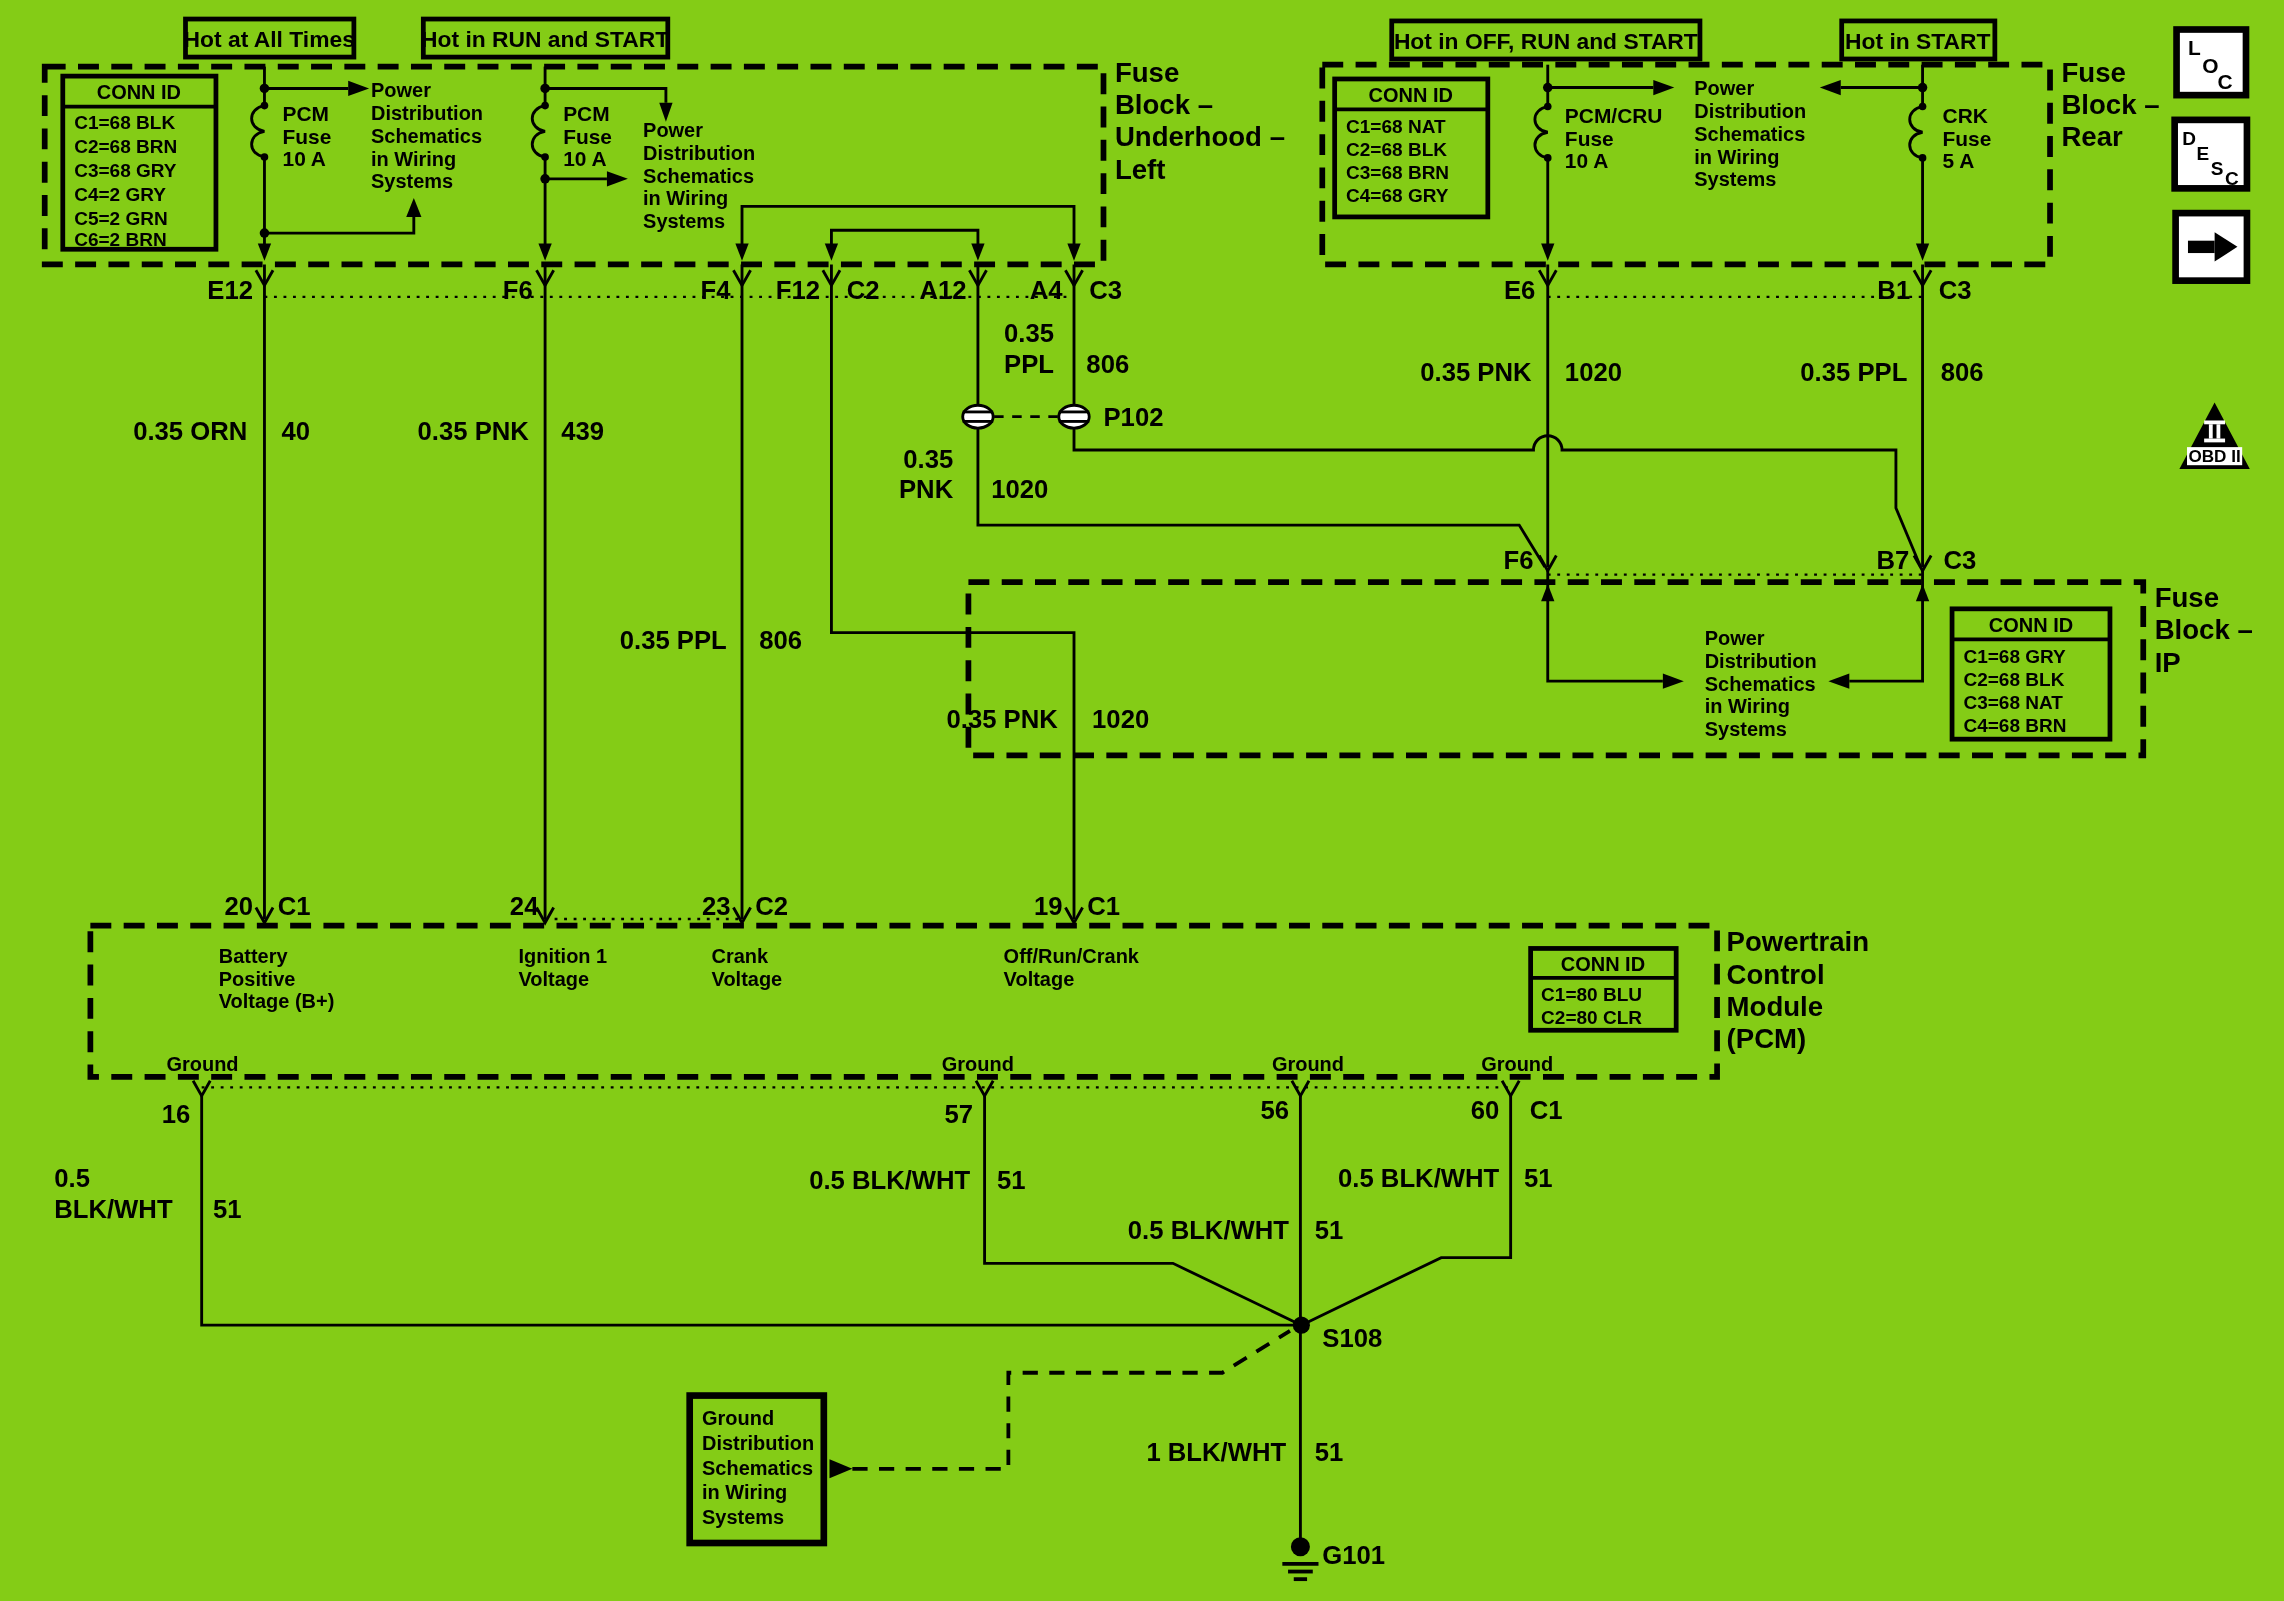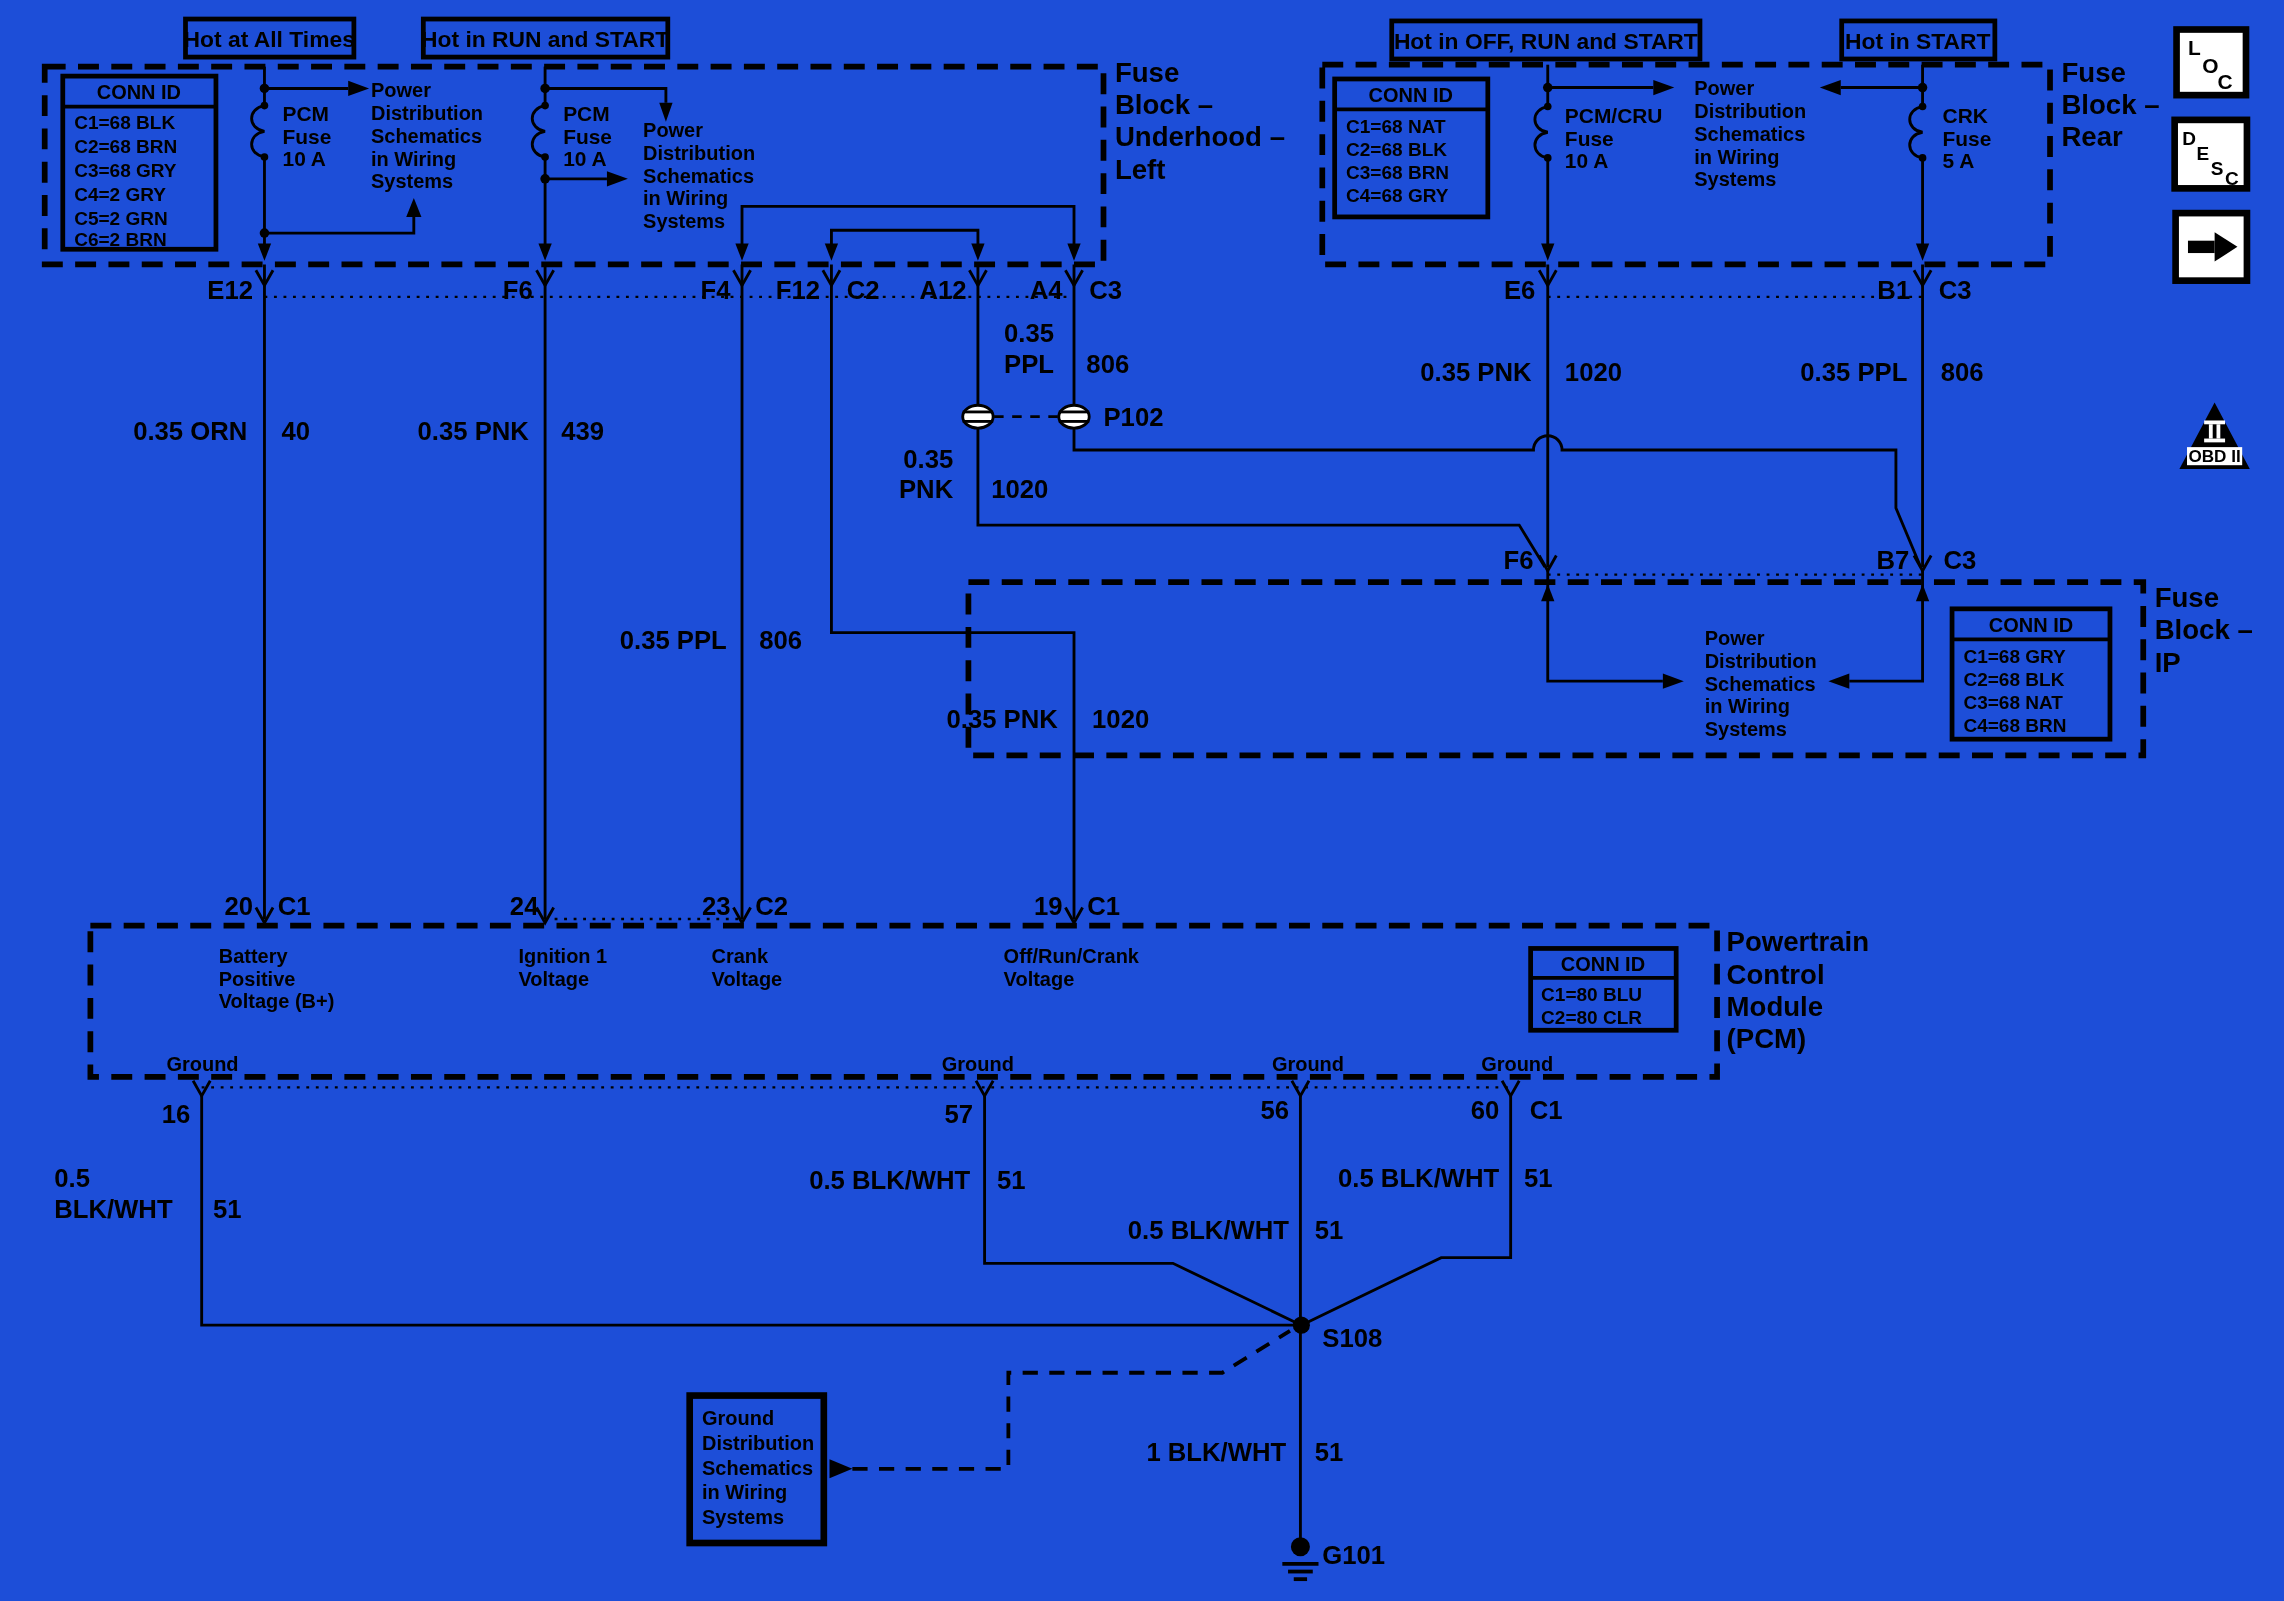--- a/index.html
+++ b/index.html
@@ -1,16 +1,16 @@
 <!DOCTYPE html>
 <html style="font-size:15px"><head>
 <meta charset="utf-8">
 <style>
   html,body{margin:0;padding:0;background:#fff;}
-  .stage{position:relative;width:2285px;height:1602px;background:#1d4ed8;font-family:"Liberation Sans",sans-serif;}
+  .stage{position:relative;width:2285px;height:1602px;background:#84cc16;font-family:"Liberation Sans",sans-serif;}
   svg{position:absolute;left:0;top:0;}
   text{font-family:"Liberation Sans",sans-serif;font-weight:bold;fill:#000;}
   .t27{font-size:27px;}
   .t24{font-size:24px;}
   .t21{font-size:21px;}
   .t20{font-size:20px;}
   .t22{font-size:22px;}
   .t29{font-size:29px;}
   .t18{font-size:18px;}
   .wire{stroke:#000;stroke-width:3;fill:none;}

